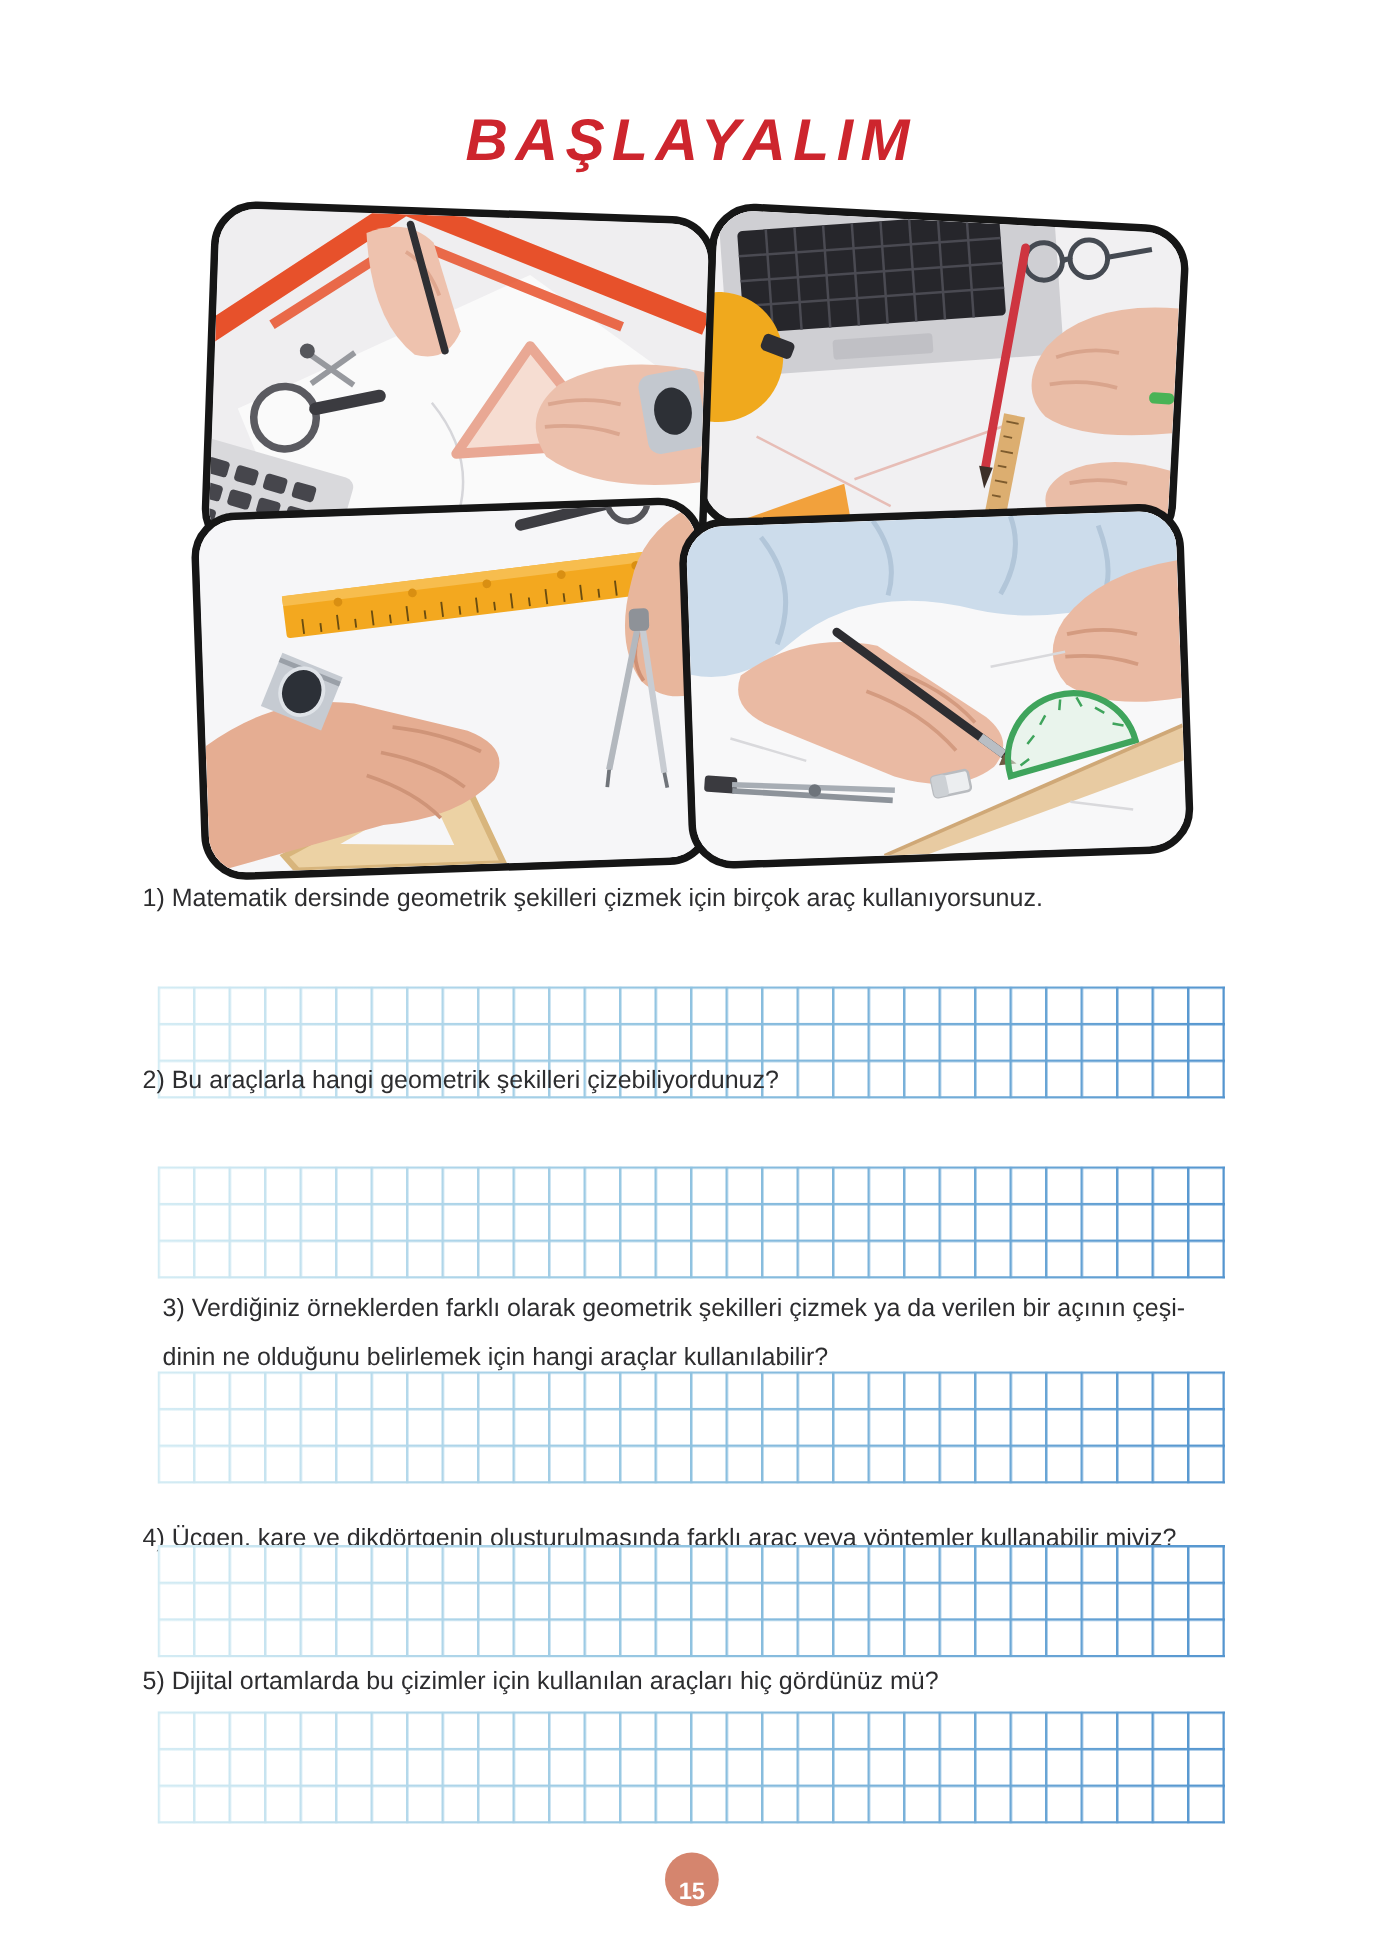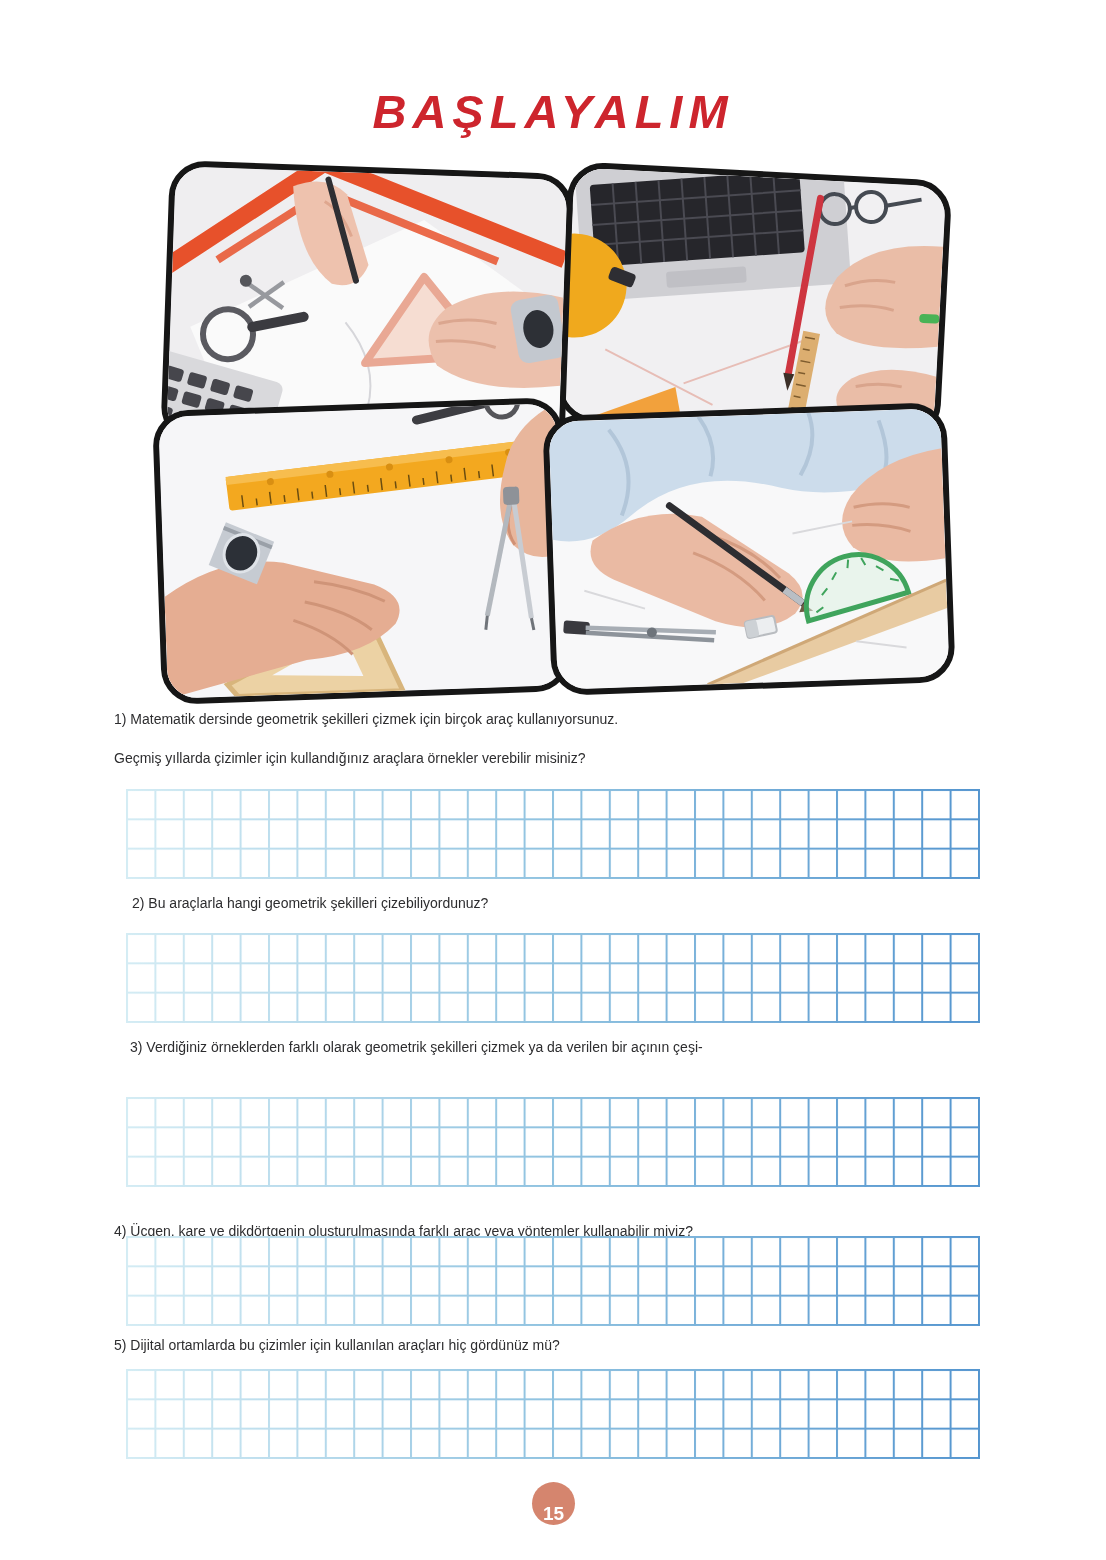--- a/index.html
+++ b/index.html
@@ -11,23 +11,23 @@
          letter-spacing:6px;}
 
   .photo{position:absolute;border:6px solid #161616;border-radius:36px;
          overflow:hidden;background:#f1f1f3;}
   .photo svg{display:block;width:100%;height:100%;}
   .p1{left:165px;top:167px;width:392px;height:270px;transform:rotate(2deg);z-index:2;}
   .p2{left:562px;top:171px;width:372px;height:248px;transform:rotate(3deg);z-index:1;}
   .p3{left:157px;top:404px;width:398px;height:282px;transform:rotate(-2deg);z-index:3;}
   .p4{left:547px;top:409px;width:392px;height:268px;transform:rotate(-2deg);z-index:4;}
 
-  .question{position:absolute;left:114px;font-size:14px;color:#2d2d2f;
+  .question{position:absolute;left:114px;font-size:20px;color:#2d2d2f;
             line-height:39px;white-space:nowrap;}
-  .q1{top:700px;} .q2{top:884px;margin-left:18px;} .q3{top:1028px;margin-left:16px;} .q4{top:1192px;margin-top:20px;} .q5{top:1326px;}
+  .q1{top:700px;} .q2{top:845px;} .q3{top:1028px;margin-left:16px;} .q4{top:1192px;margin-top:20px;} .q5{top:1326px;}
 
   .grid{position:absolute;left:126px;width:854px;height:90px;}
   .grid svg{display:block;}
   .g1{top:789px;} .g2{top:933px;} .g3{top:1097px;} .g4{top:1236px;} .g5{top:1369px;}
 
   .page-circle{position:absolute;left:532px;top:1482px;width:43px;height:43px;
                border-radius:50%;background:#d5856e;color:#ffffff;font-size:19px;
                font-weight:bold;display:flex;align-items:flex-end;justify-content:center;}
   .defs-holder{position:absolute;width:0;height:0;overflow:hidden;}
 </style>
@@ -190,41 +190,41 @@
         </g>
         <polygon points="150,268 392,172 392,200 185,268" fill="#e8cba2"></polygon>
         <line x1="150" y1="268" x2="392" y2="172" stroke="#cfa877" stroke-width="3"></line>
         <path d="M 30,170 l 60,20 M 240,120 l 60,-10 M 300,230 l 50,8" stroke="#d9d9dc" stroke-width="2"></path>
       </svg>
     </div>
   </div>
 
   <div class="question q1">
     <div>1) Matematik dersinde geometrik şekilleri çizmek için birçok araç kullanıyorsunuz.</div>
-    <div>Geçmiş yıllarda çizimler için kullandığınız araçlara örnekler verebilir misiniz?</div>
   </div>
   <div class="grid g1">
     <svg width="854" height="90">
         <rect width="854" height="90" fill="url(#gridgrad)"></rect>
         <rect width="854" height="90" fill="url(#gridcells)"></rect>
       </svg>
   </div>
 
   <div class="question q2">
     <div>2) Bu araçlarla hangi geometrik şekilleri çizebiliyordunuz?</div>
   </div>
   <div class="grid g2">
     <svg width="854" height="90">
         <rect width="854" height="90" fill="url(#gridgrad)"></rect>
         <rect width="854" height="90" fill="url(#gridcells)"></rect>
       </svg>
   </div>
 
   <div class="question q3">
     <div>3) Verdiğiniz örneklerden farklı olarak geometrik şekilleri çizmek ya da verilen bir açının çeşi-</div>
+    <div>dinin ne olduğunu belirlemek için hangi araçlar kullanılabilir?</div>
   </div>
   <div class="grid g3">
     <svg width="854" height="90">
         <rect width="854" height="90" fill="url(#gridgrad)"></rect>
         <rect width="854" height="90" fill="url(#gridcells)"></rect>
       </svg>
   </div>
 
   <div class="question q4">
     <div>4) Üçgen, kare ve dikdörtgenin oluşturulmasında farklı araç veya yöntemler kullanabilir miyiz?</div>

